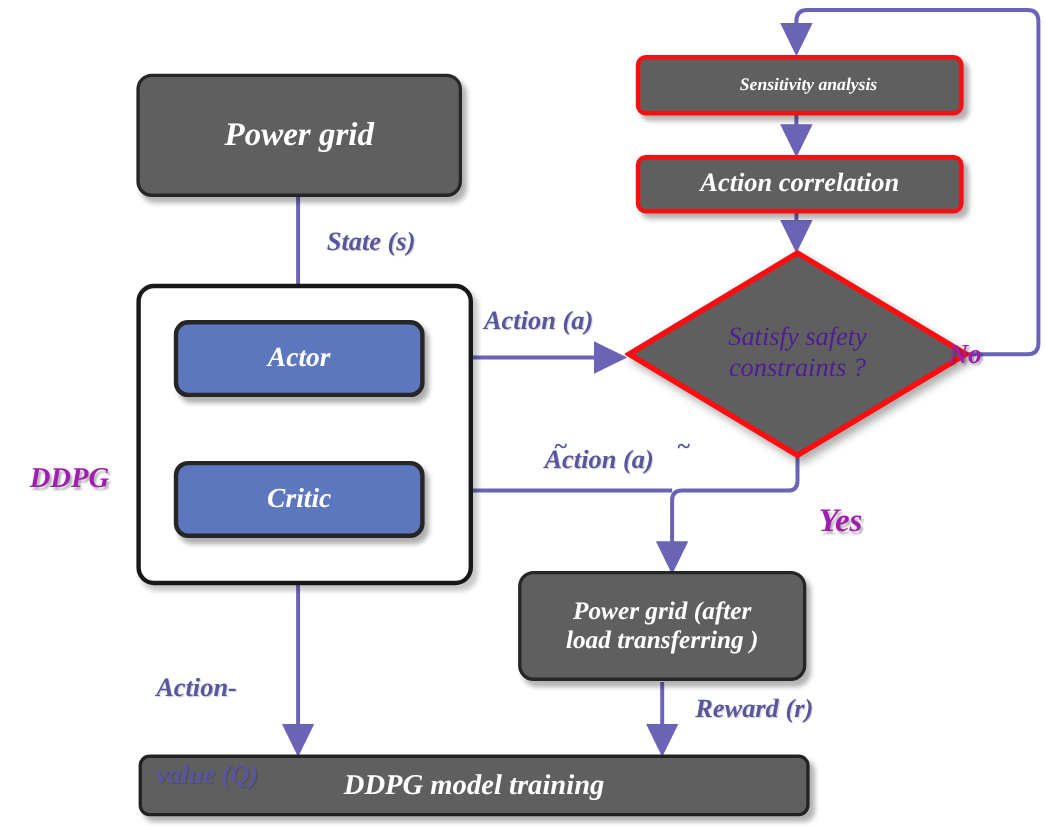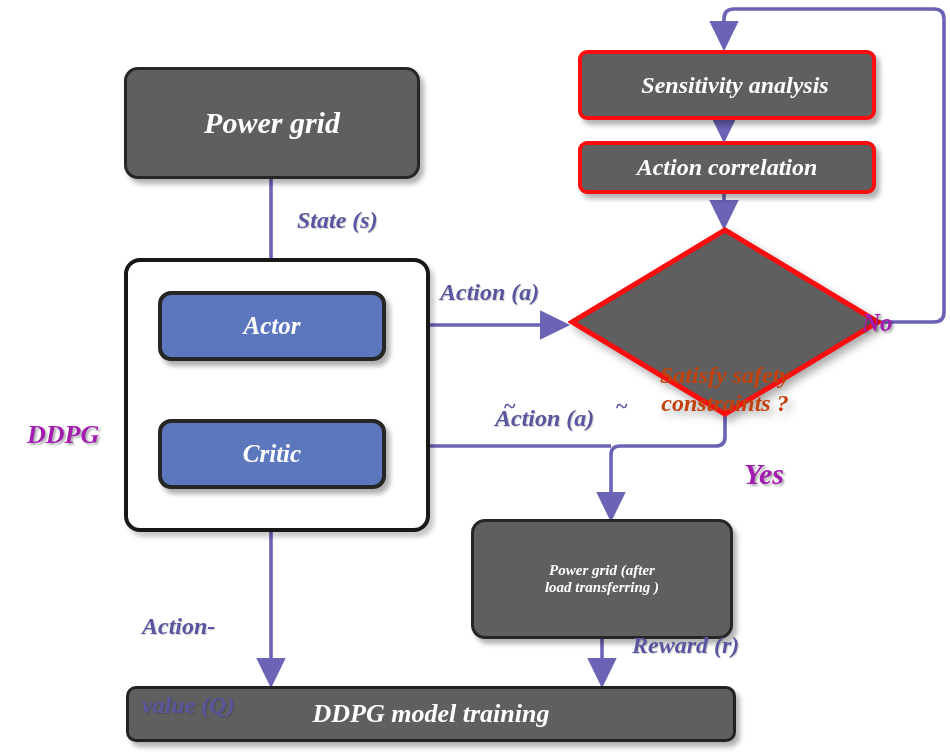--- a/index.html
+++ b/index.html
@@ -76,26 +76,26 @@
     position: absolute;
     filter: drop-shadow(4px 5px 4px rgba(0,0,0,0.32));
   }
   .diamond-wrap svg { display: block; }
   .diamond-label {
     position: absolute;
     left: 0; top: 0;
     width: 100%;
     height: 100%;
     display: flex;
-    align-items: flex-end;
+    align-items: center;
     justify-content: center;
     text-align: center;
-    color: #c2410c;
+    color: #4c1d95;
     font-style: italic;
-    font-weight: bold;
+    font-weight: normal;
     line-height: 1.16;
     pointer-events: none;
   }
 
   
   .label {
     position: absolute;
     font-style: italic;
     font-weight: bold;
     line-height: 1.1;
@@ -159,41 +159,41 @@
   <div class="label dark-label" style="left:27px; top:378px; font-size:26px;text-align:right;">DDPG</div>
 
   <div class="node blue-box" style="left:158px; top:419px; width:228px; height:70px; font-size:25px;">
     <span>Critic</span>
   </div>
 
   <div class="node blue-box" style="left:158px; top:291px; width:228px; height:70px; font-size:25px;">
     <span>Actor</span>
   </div>
 
-  <div class="node red-box" style="left:578px; top:50px; width:298px; height:70px; font-size:24px;padding-left:16px;">
+  <div class="node red-box" style="left:578px; top:50px; width:298px; height:55px; font-size:16px;padding-left:16px;">
     <span>Sensitivity analysis</span>
   </div>
 
   <div class="node red-box" style="left:578px; top:141px; width:298px; height:53px; font-size:24px;">
     <span>Action correlation</span>
   </div>
 
   <div class="diamond-wrap" style="left:568px; top:226px; width:314px; height:192px;">
     <svg width="314" height="192" viewBox="0 0 314 192">
       <polygon points="157,4 310,96 157,188 4,96" fill="#5f5f5f" stroke="#fb0d10" stroke-width="5"></polygon>
     </svg>
     <div class="diamond-label" style="font-size:24px;">
       <div>
         <div>Satisfy safety</div>
         <div>constraints ?</div>
       </div>
     </div>
   </div>
 
-  <div class="node gray-box" style="left:471px; top:519px; width:262px; height:120px; font-size:15px;">
+  <div class="node gray-box" style="left:471px; top:519px; width:262px; height:100px; font-size:23px;">
     <div>
       <div>Power grid (after</div>
       <div>load transferring )</div>
     </div>
   </div>
 
   <div class="node bar-box" style="left:126px; top:686px; width:610px; height:56px; font-size:26px;">
     <span>DDPG model training</span>
   </div>
 

